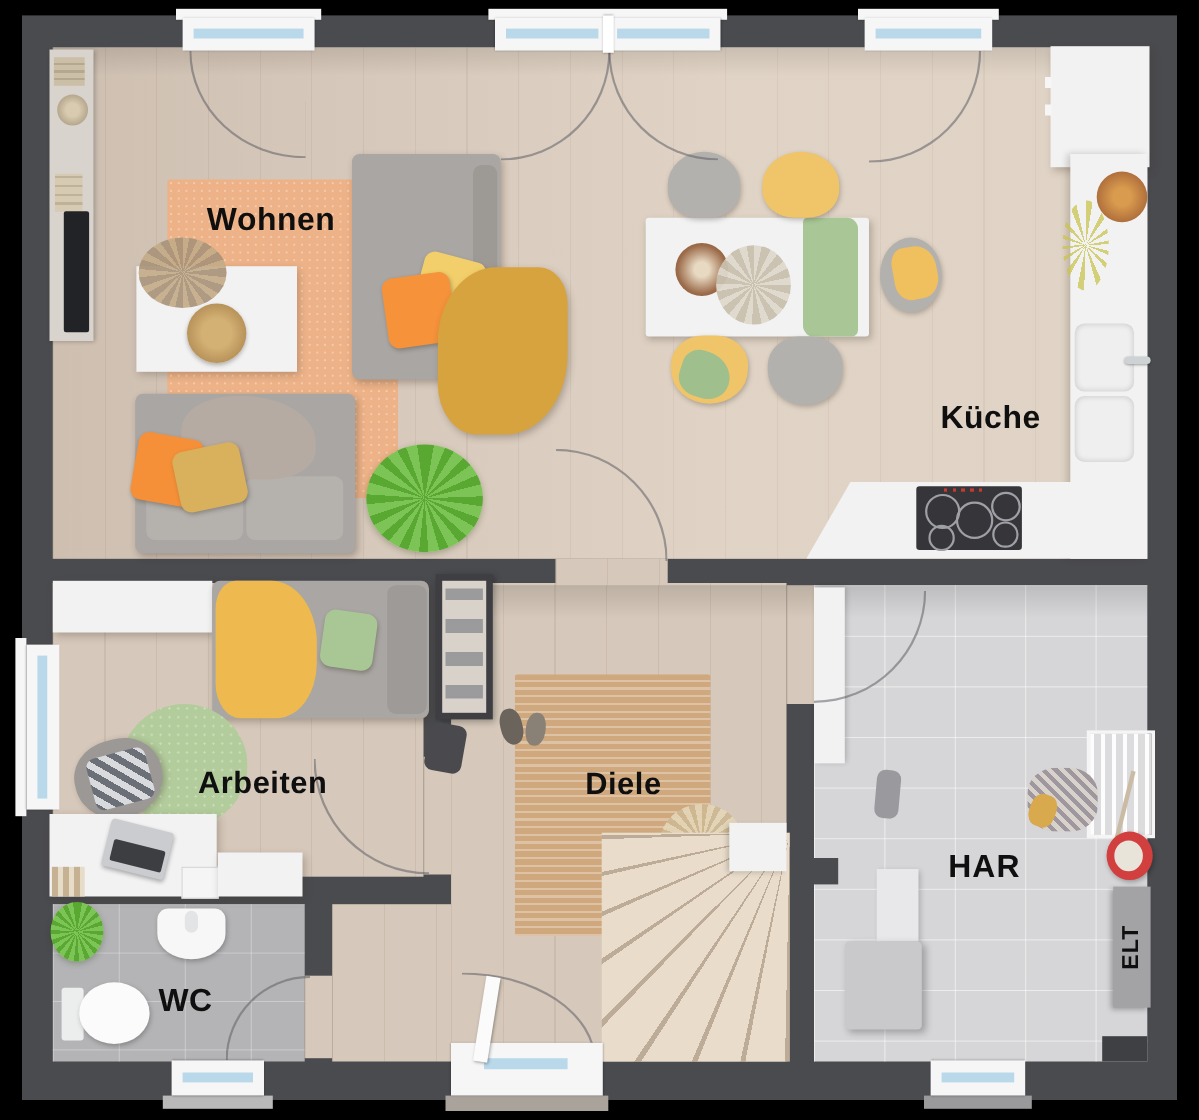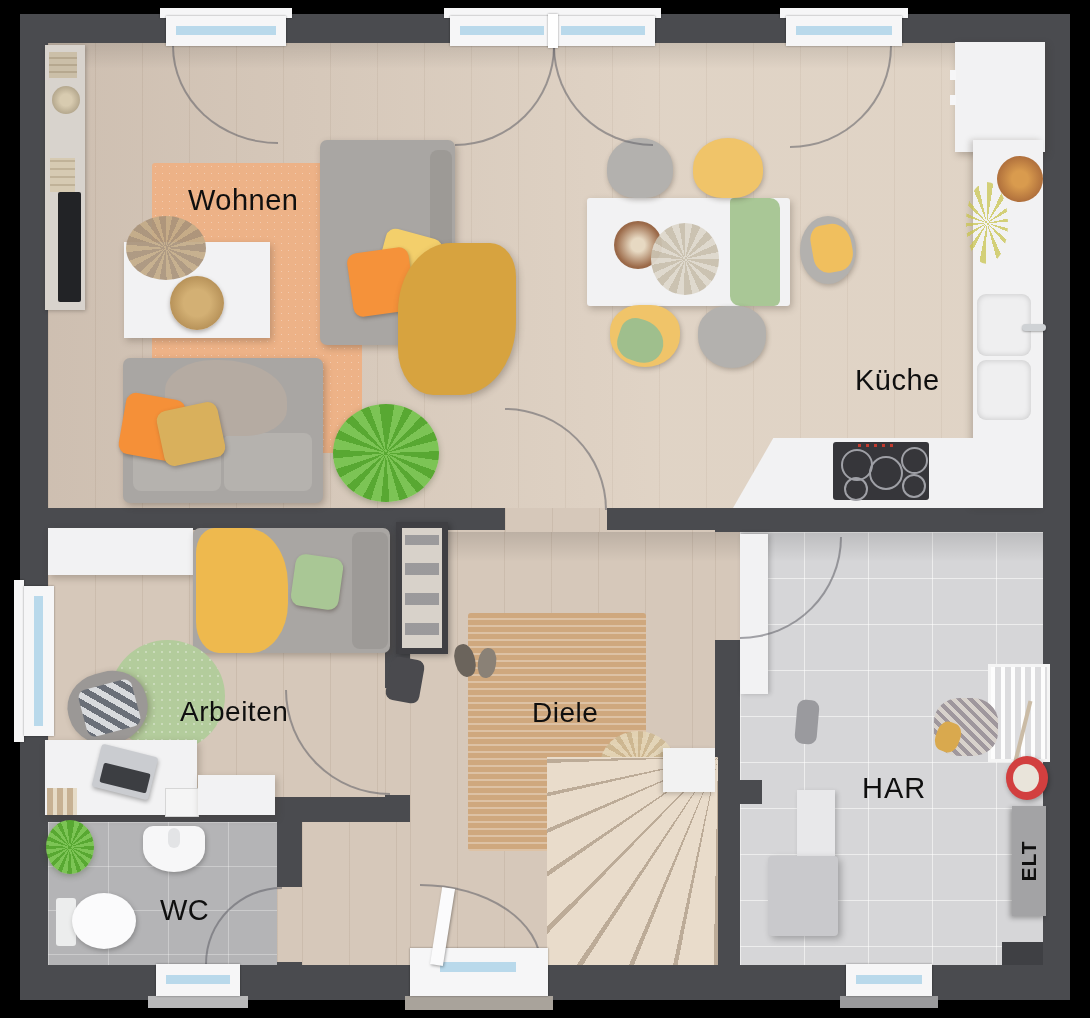--- a/index.html
+++ b/index.html
@@ -28,21 +28,21 @@
   .pillow{border-radius:10px;box-shadow:1px 2px 4px rgba(60,50,40,.35);}
   .plant{border-radius:50%;background:repeating-conic-gradient(#58a832 0 10deg,#7cc455 10deg 22deg);
         box-shadow:0 2px 6px rgba(40,60,20,.3);}
   .arc{border:2.5px solid rgba(95,95,102,.55);background:transparent;}
   .arc-tr{border-left:none;border-bottom:none;border-top-right-radius:100%;}
   .arc-br{border-left:none;border-top:none;border-bottom-right-radius:100%;}
   .arc-bl{border-right:none;border-top:none;border-bottom-left-radius:100%;}
   .arc-tl{border-right:none;border-bottom:none;border-top-left-radius:100%;}
   .win-frame{background:#f6f6f7;box-shadow:0 0 2px rgba(0,0,0,.4);}
   .glass{background:#b9d9eb;}
-  .room-label{color:#0f0f0f;font-weight:normal;font-size:29px;letter-spacing:.5px;white-space:nowrap;}
+  .room-label{color:#0f0f0f;font-weight:bold;font-size:29px;letter-spacing:.5px;white-space:nowrap;}
   .shade{pointer-events:none;}
   .stairs{background-color:#e9dccb;
         background-image:repeating-conic-gradient(from 180deg at 100% 0,rgba(115,92,68,.38) 0 1.2deg,transparent 1.2deg 11deg);}
 </style>
 </head>
 <body>
 
 <div id="plan">
 
   <div class="abs wall" style="left:20px;top:14px;width:1050px;height:986px;"></div>
@@ -201,16 +201,16 @@
   <div class="abs" style="left:430px;top:886px;width:13px;height:78px;background:#fbfbfc;box-shadow:1px 1px 3px rgba(0,0,0,.35);transform:rotate(9deg);transform-origin:bottom left;"></div>
 
   <div class="abs" style="left:840px;top:996px;width:98px;height:12px;background:#9a9a9c;"></div>
   <div class="abs win-frame" style="left:846px;top:964px;width:86px;height:32px;"></div>
   <div class="abs glass" style="left:856px;top:975px;width:66px;height:9px;"></div>
 
   <div class="abs room-label" style="left:188px;top:184px;">Wohnen</div>
   <div class="abs room-label" style="left:855px;top:364px;">Küche</div>
   <div class="abs room-label" style="left:180px;top:696px;font-size:28px;">Arbeiten</div>
   <div class="abs room-label" style="left:532px;top:697px;font-size:28px;">Diele</div>
-  <div class="abs room-label" style="left:160px;top:894px;">WC</div>
+  <div class="abs room-label" style="left:144px;top:894px;">WC</div>
   <div class="abs room-label" style="left:862px;top:772px;letter-spacing:1px;">HAR</div>
 
 </div>
 
 </body></html>

